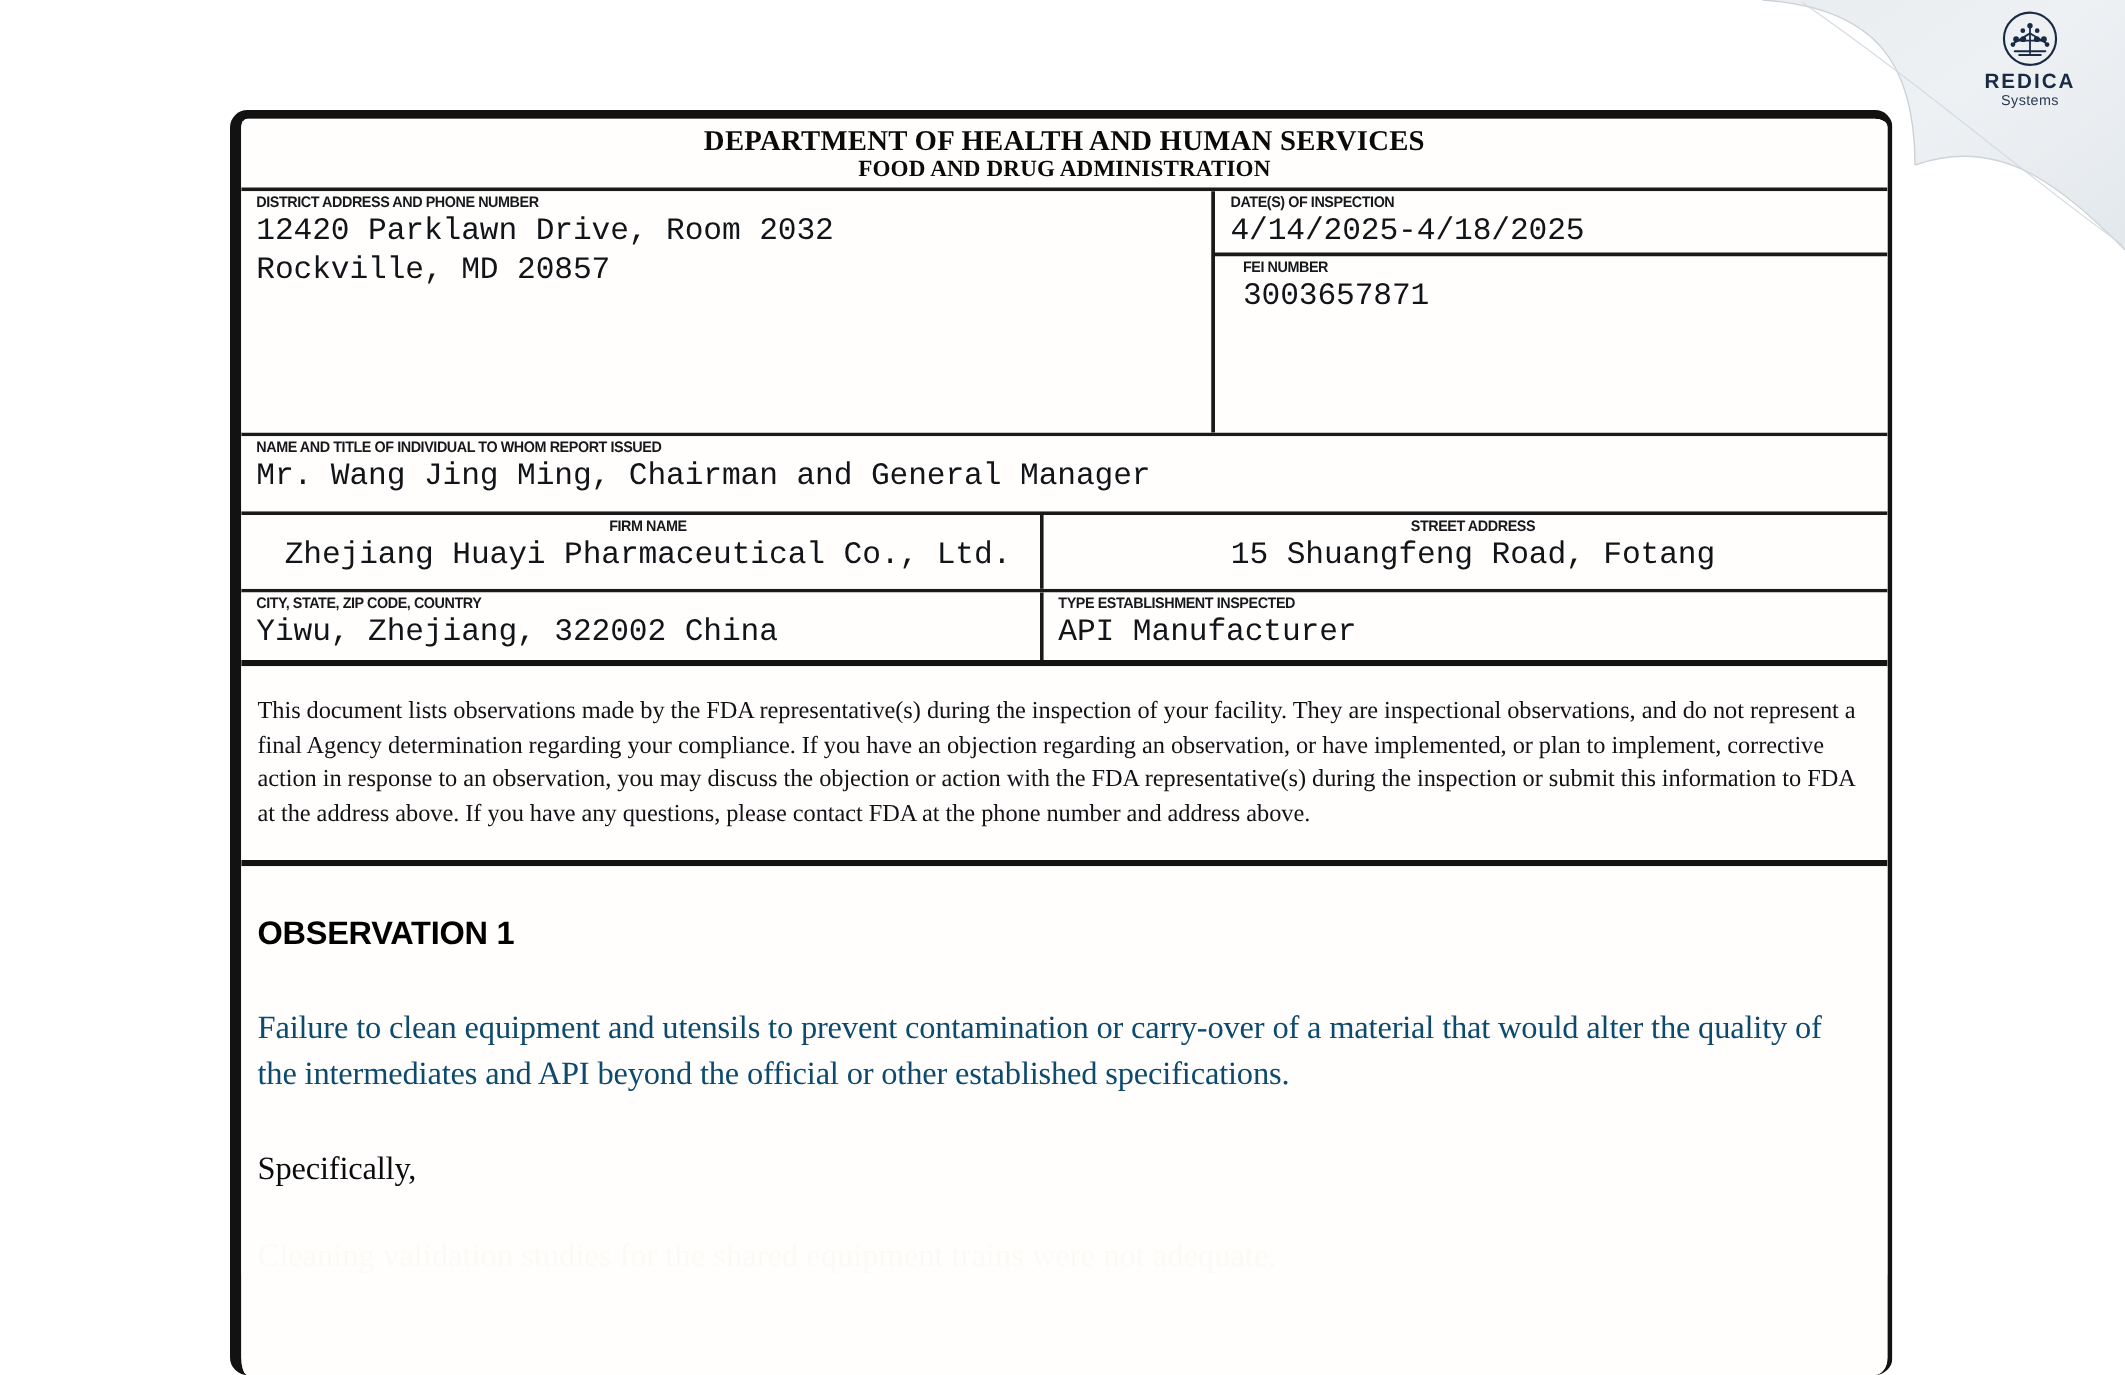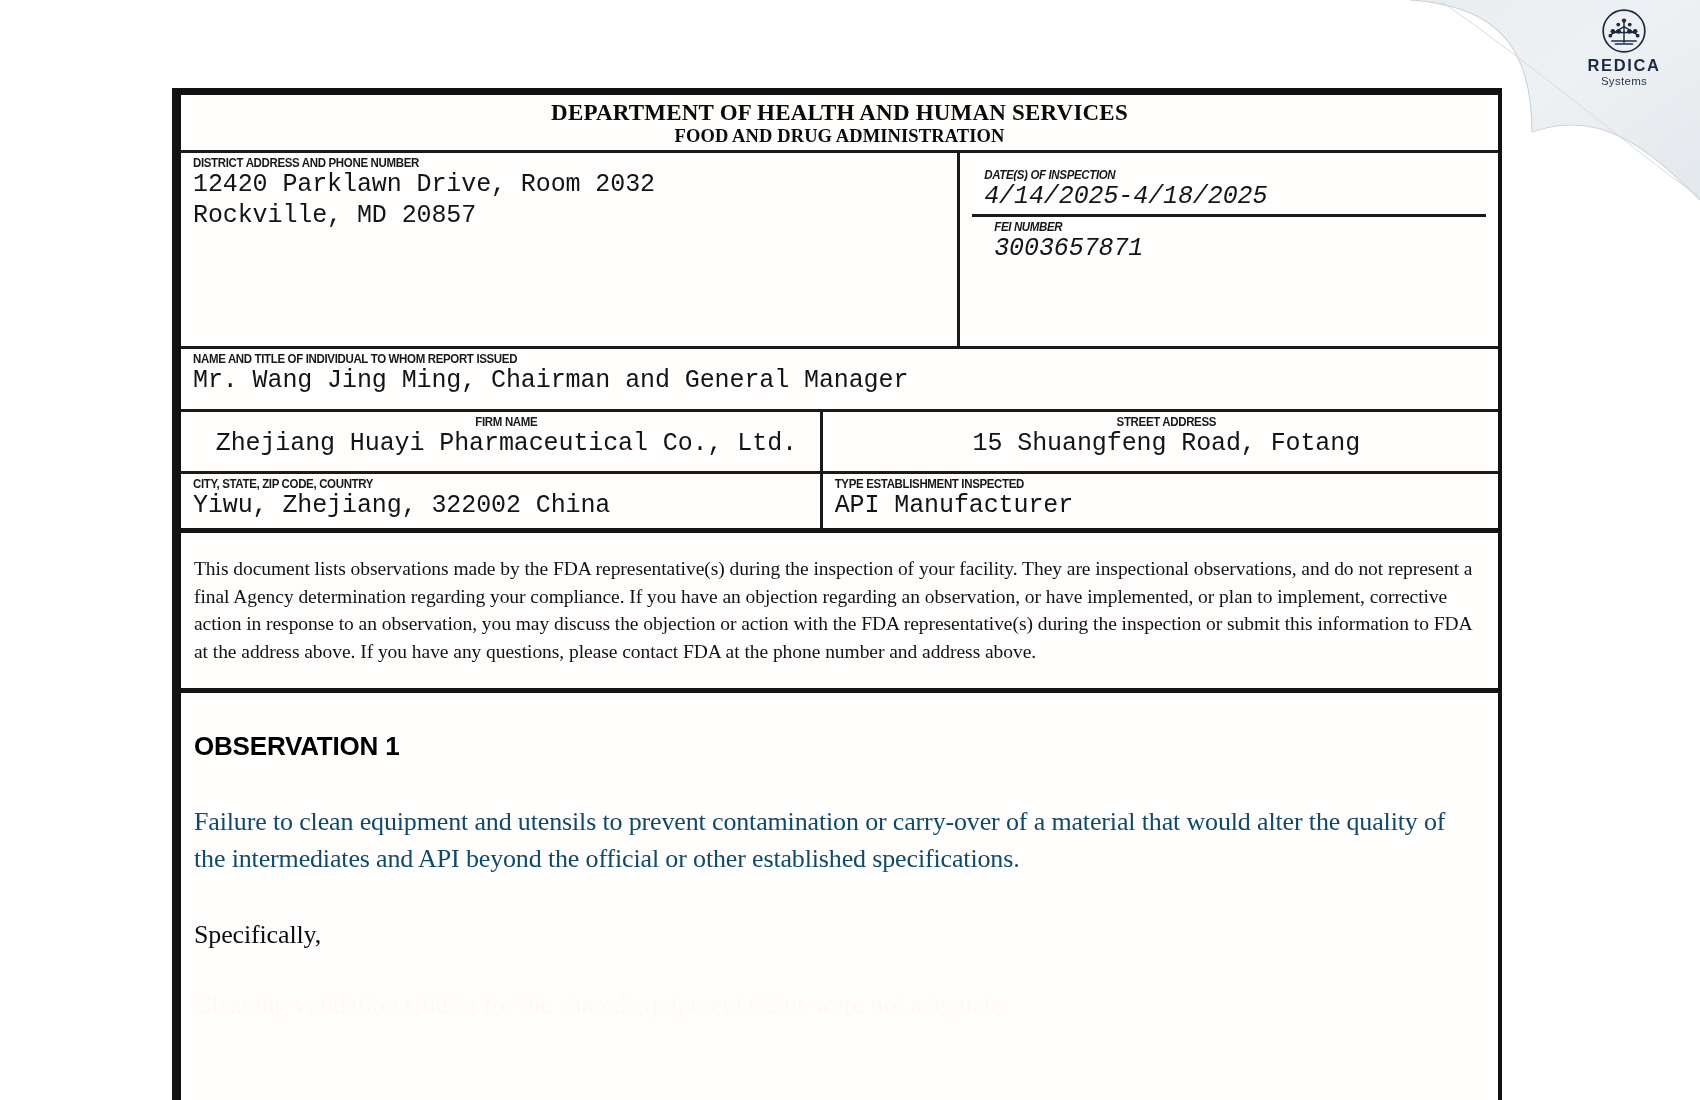--- a/index.html
+++ b/index.html
@@ -15,29 +15,30 @@
   #root {
     position: relative;
     width: 1700px;
     height: 1100px;
     background: #ffffff;
   }
 
   
   .form-sheet {
     position: absolute;
-    left: 172px;
+    left: 184px;
     top: 88px;
     width: 1330px;
     height: 1012px;
     background: #fffffe;
     border-left: 9px solid #121212;
     border-top: 7px solid #121212;
     border-right: 4px solid #121212;
     overflow: hidden;
+    border-radius: 14px;
   }
 
   .inner {
     position: relative;
     width: 100%;
     height: 100%;
     background: #fffefc;
   }
 
   
@@ -230,21 +231,21 @@
         <div class="title-main">DEPARTMENT OF HEALTH AND HUMAN SERVICES</div>
         <div class="title-sub">FOOD AND DRUG ADMINISTRATION</div>
       </div>
 
       <div class="row r1 bdr-b">
         <div class="cell c-left bdr-r">
           <div class="cell-label">DISTRICT ADDRESS AND PHONE NUMBER</div>
           <div class="cell-value">12420 Parklawn Drive, Room 2032
 Rockville, MD 20857</div>
         </div>
-        <div class="cell c-right" style="padding:12px;font-style:italic;">
+        <div class="cell c-right" style="padding:0;">
           <div class="sub-date">
             <div class="cell-label">DATE(S) OF INSPECTION</div>
             <div class="cell-value">4/14/2025-4/18/2025</div>
           </div>
           <div class="sub-fei">
             <div class="cell-label">FEI NUMBER</div>
             <div class="cell-value">3003657871</div>
           </div>
         </div>
       </div>

